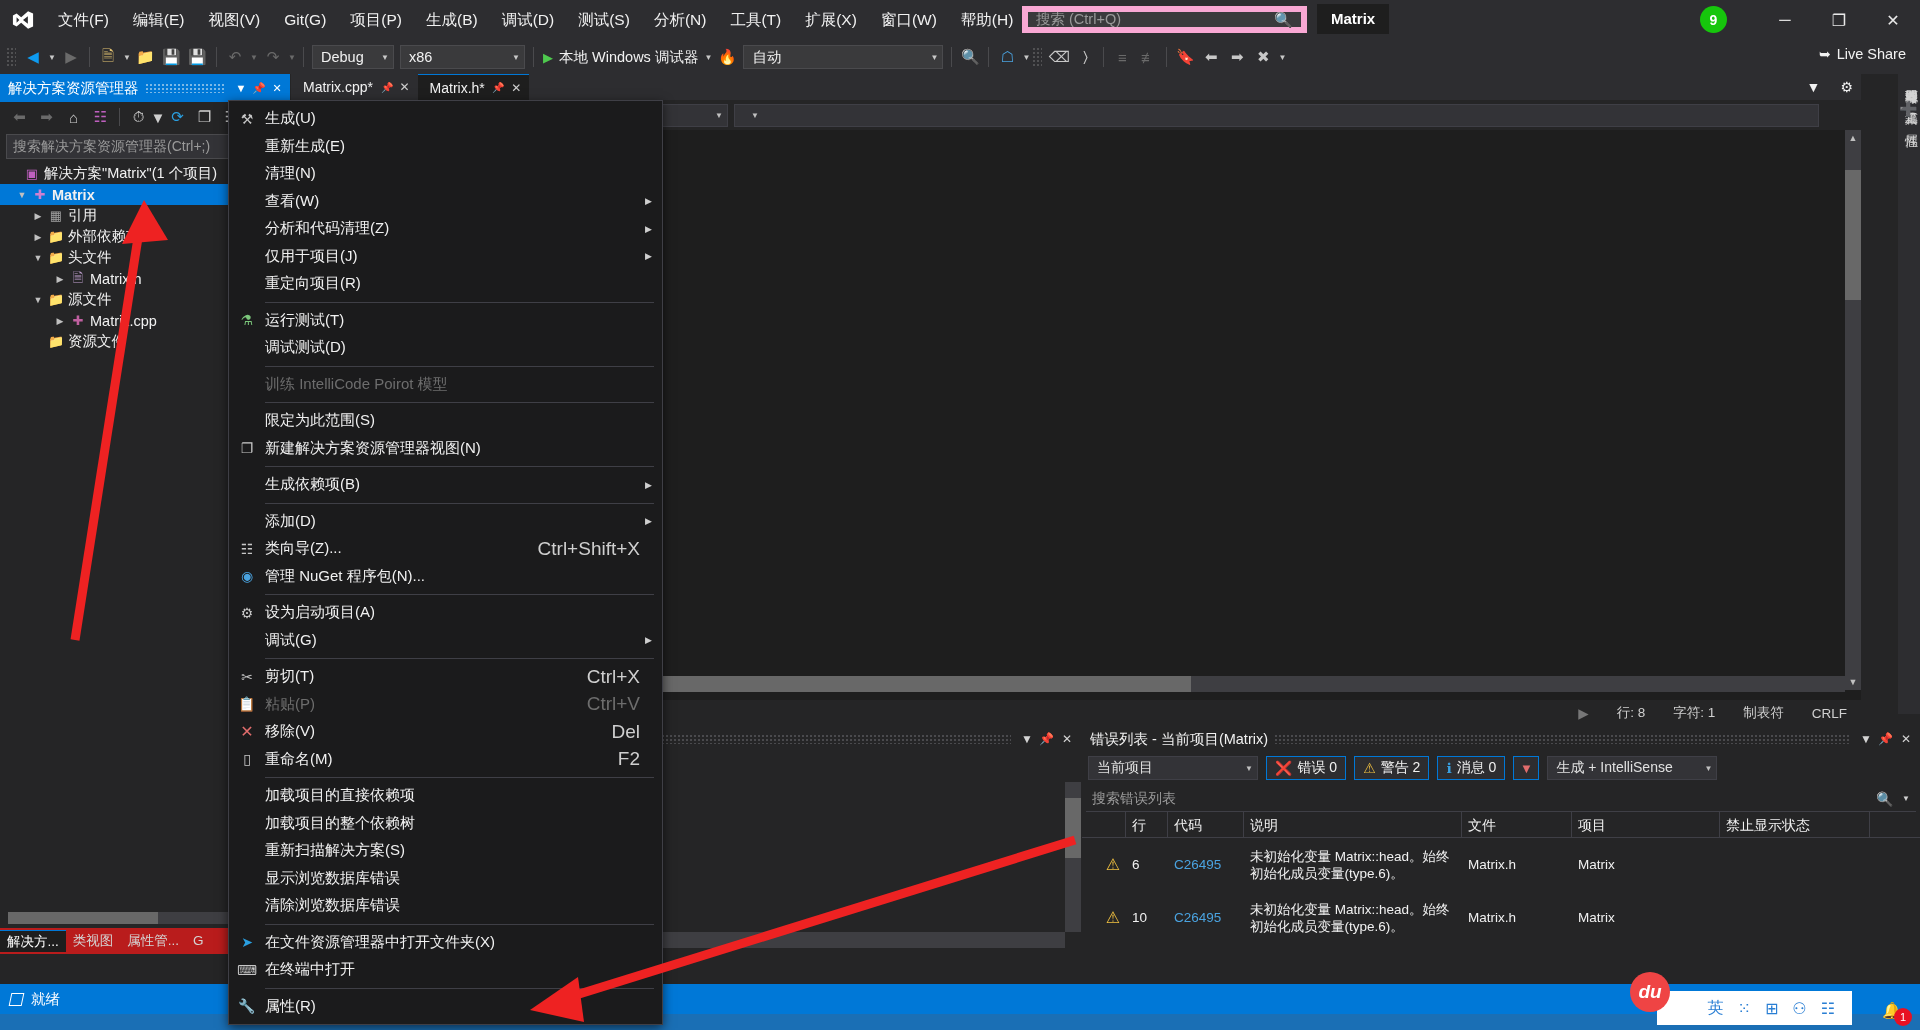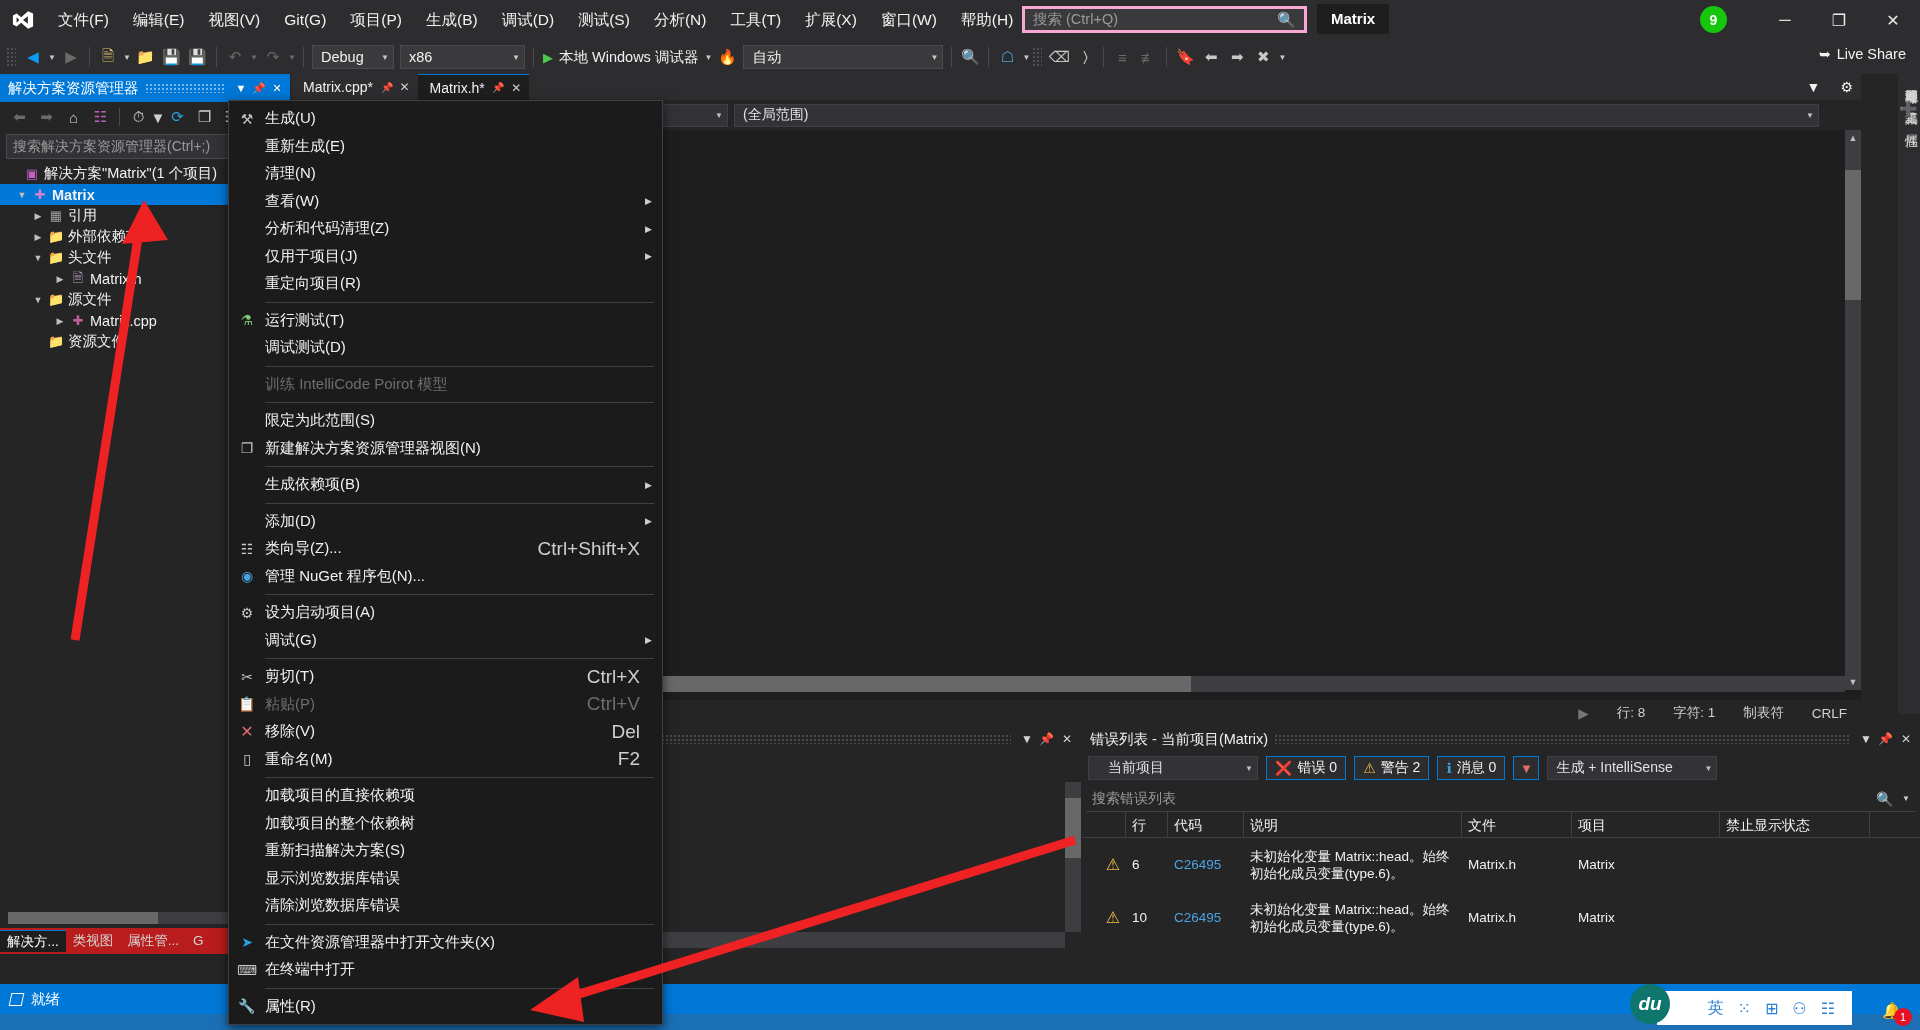--- a/index.html
+++ b/index.html
@@ -19,21 +19,21 @@
   }
   .vs-logo { width: 46px; height: 40px; display: flex; align-items: center; justify-content: center; }
   .vs-logo svg { width: 22px; height: 22px; }
   .menu { display: flex; align-items: center; height: 40px; }
   .menu-item {
     padding: 0 12px; height: 40px; line-height: 40px;
     font-size: 15.5px; color: #f1f1f1; white-space: nowrap; cursor: default;
   }
   .search-box {
     position: absolute; left: 1022px; top: 6px; width: 285px; height: 27px;
-    background: #3a3a3c; border: 3px solid #f9a8d4;
+    background: #3a3a3c; border: 6px solid #f9a8d4;
     display: flex; align-items: center; padding: 0 8px;
   }
   .search-box span.ph { font-size: 14.5px; color: #9a9a9a; flex: 1; }
   .search-box .mag { color: #e0e0e0; font-size: 15px; }
   .sol-name {
     position: absolute; left: 1317px; top: 4px; height: 30px;
     padding: 0 14px; line-height: 30px;
     background: #1e1e1e; font-size: 15px; font-weight: bold; color: #ffffff;
   }
   .acct {
@@ -172,21 +172,21 @@
 
   
   .err-panel { position: absolute; left: 1082px; top: 726px; width: 838px; height: 228px; background: #252526; }
   .err-header { height: 26px; display: flex; align-items: center; padding: 0 4px 0 8px; }
   .err-header .t { font-size: 14.5px; color: #f1f1f1; white-space: nowrap; }
   .err-header .dots { flex: 1; height: 10px; margin: 0 6px;
     background-image: radial-gradient(#4a4a4d 1px, transparent 1px); background-size: 4px 4px; }
   .err-header .hb { width: 20px; text-align: center; font-size: 12px; color: #d4d4d4; }
   .err-toolbar { height: 32px; display: flex; align-items: center; padding: 0 6px; }
   .err-combo { height: 24px; width: 170px; background: #333337; border: 1px solid #3f3f46;
-     display: flex; align-items: center; padding: 0 4px 0 19px; font-size: 14px; color: #e0e0e0; }
+     display: flex; align-items: center; padding: 0 4px 0 8px; font-size: 14px; color: #e0e0e0; }
   .err-combo .lbl { flex:1; white-space: nowrap; }
   .err-combo .arw { font-size: 8px; color: #c0c0c0; }
   .sev-btn { height: 24px; display: flex; align-items: center; padding: 0 8px; margin-left: 8px;
      border: 1px solid #0078d7; background: #2d2d30; font-size: 14px; color: #f1f1f1; white-space: nowrap; }
   .sev-btn .g { margin-right: 5px; font-size: 14px; display:flex; align-items:center;}
   .err-filter { width: 26px; height: 24px; margin-left: 8px; border: 1px solid #0078d7; background: #2d2d30;
      display:flex; align-items:center; justify-content:center; font-size: 13px; color: #e06c6c; }
   .err-build { height: 24px; width: 170px; margin-left: 8px; background: #333337; border: 1px solid #3f3f46;
      display: flex; align-items: center; padding: 0 4px 0 8px; font-size: 14px; color: #e0e0e0; }
   .err-build .lbl{flex:1;white-space:nowrap;} .err-build .arw{font-size:8px;color:#c0c0c0;}
@@ -235,22 +235,22 @@
     font-size: 14.5px; color: #ffffff;
   }
   .statusbar .sq { width: 13px; height: 13px; border: 1.6px solid #ffffff; margin-right: 8px;
     transform: skewX(-12deg); }
   .taskbar { position: absolute; left: 0; bottom: 0; width: 1920px; height: 16px; background: #1a6fb5; }
   .ime {
     position: absolute; right: 68px; bottom: 5px; height: 34px; background: #ffffff;
     display: flex; align-items: center; padding: 0 10px 0 44px; z-index: 70;
   }
   .ime .it { font-size: 16px; color: #2a7fd4; margin: 0 7px; font-weight: 500; }
-  .du-badge { position: absolute; right: 250px; bottom: 6px; width: 40px; height: 40px;
-     border-radius: 50%; background: #0f766e; color: #fff; font-size: 19px; font-style: italic;
+  .du-badge { position: absolute; right: 250px; bottom: 18px; width: 40px; height: 40px;
+     border-radius: 50%; background: #ef4444; color: #fff; font-size: 19px; font-style: italic;
      display: flex; align-items: center; justify-content: center; z-index: 71; font-weight: bold;}
   .bell { position: absolute; right: 18px; bottom: 10px; font-size: 16px; color: #ffffff; z-index: 72; }
   .bell-n { position: absolute; right: 8px; bottom: 4px; width: 18px; height: 18px; border-radius: 50%;
      background: #e81123; color: #fff; font-size: 11px; display: flex; align-items: center;
      justify-content: center; z-index: 73; }
 </style>
 </head>
 <body>
 
 <div class="app">
@@ -443,21 +443,20 @@
       <div style="flex:1"></div>
       <div class="ed-tab">▼</div>
       <div class="ed-tab">⚙</div>
     </div>
     <div class="ed-nav">
       <div class="ed-combo" style="width:430px">
         <span class="lbl"></span>
         <span class="arw">▼</span>
       </div>
       <div class="ed-combo" style="width:1085px">
-        <span class="lbl">(全局范围)</span>
         <span class="arw">▼</span>
       </div>
     </div>
     <div class="code">
       <div class="cl">&nbsp;</div>
       <div class="cl">&nbsp;</div>
       <div class="cl" style="padding-left:290px;">;</div>
       <div class="cl">&nbsp;</div>
       <div class="cl">&nbsp;</div>
       <div class="cl">&nbsp;</div>

